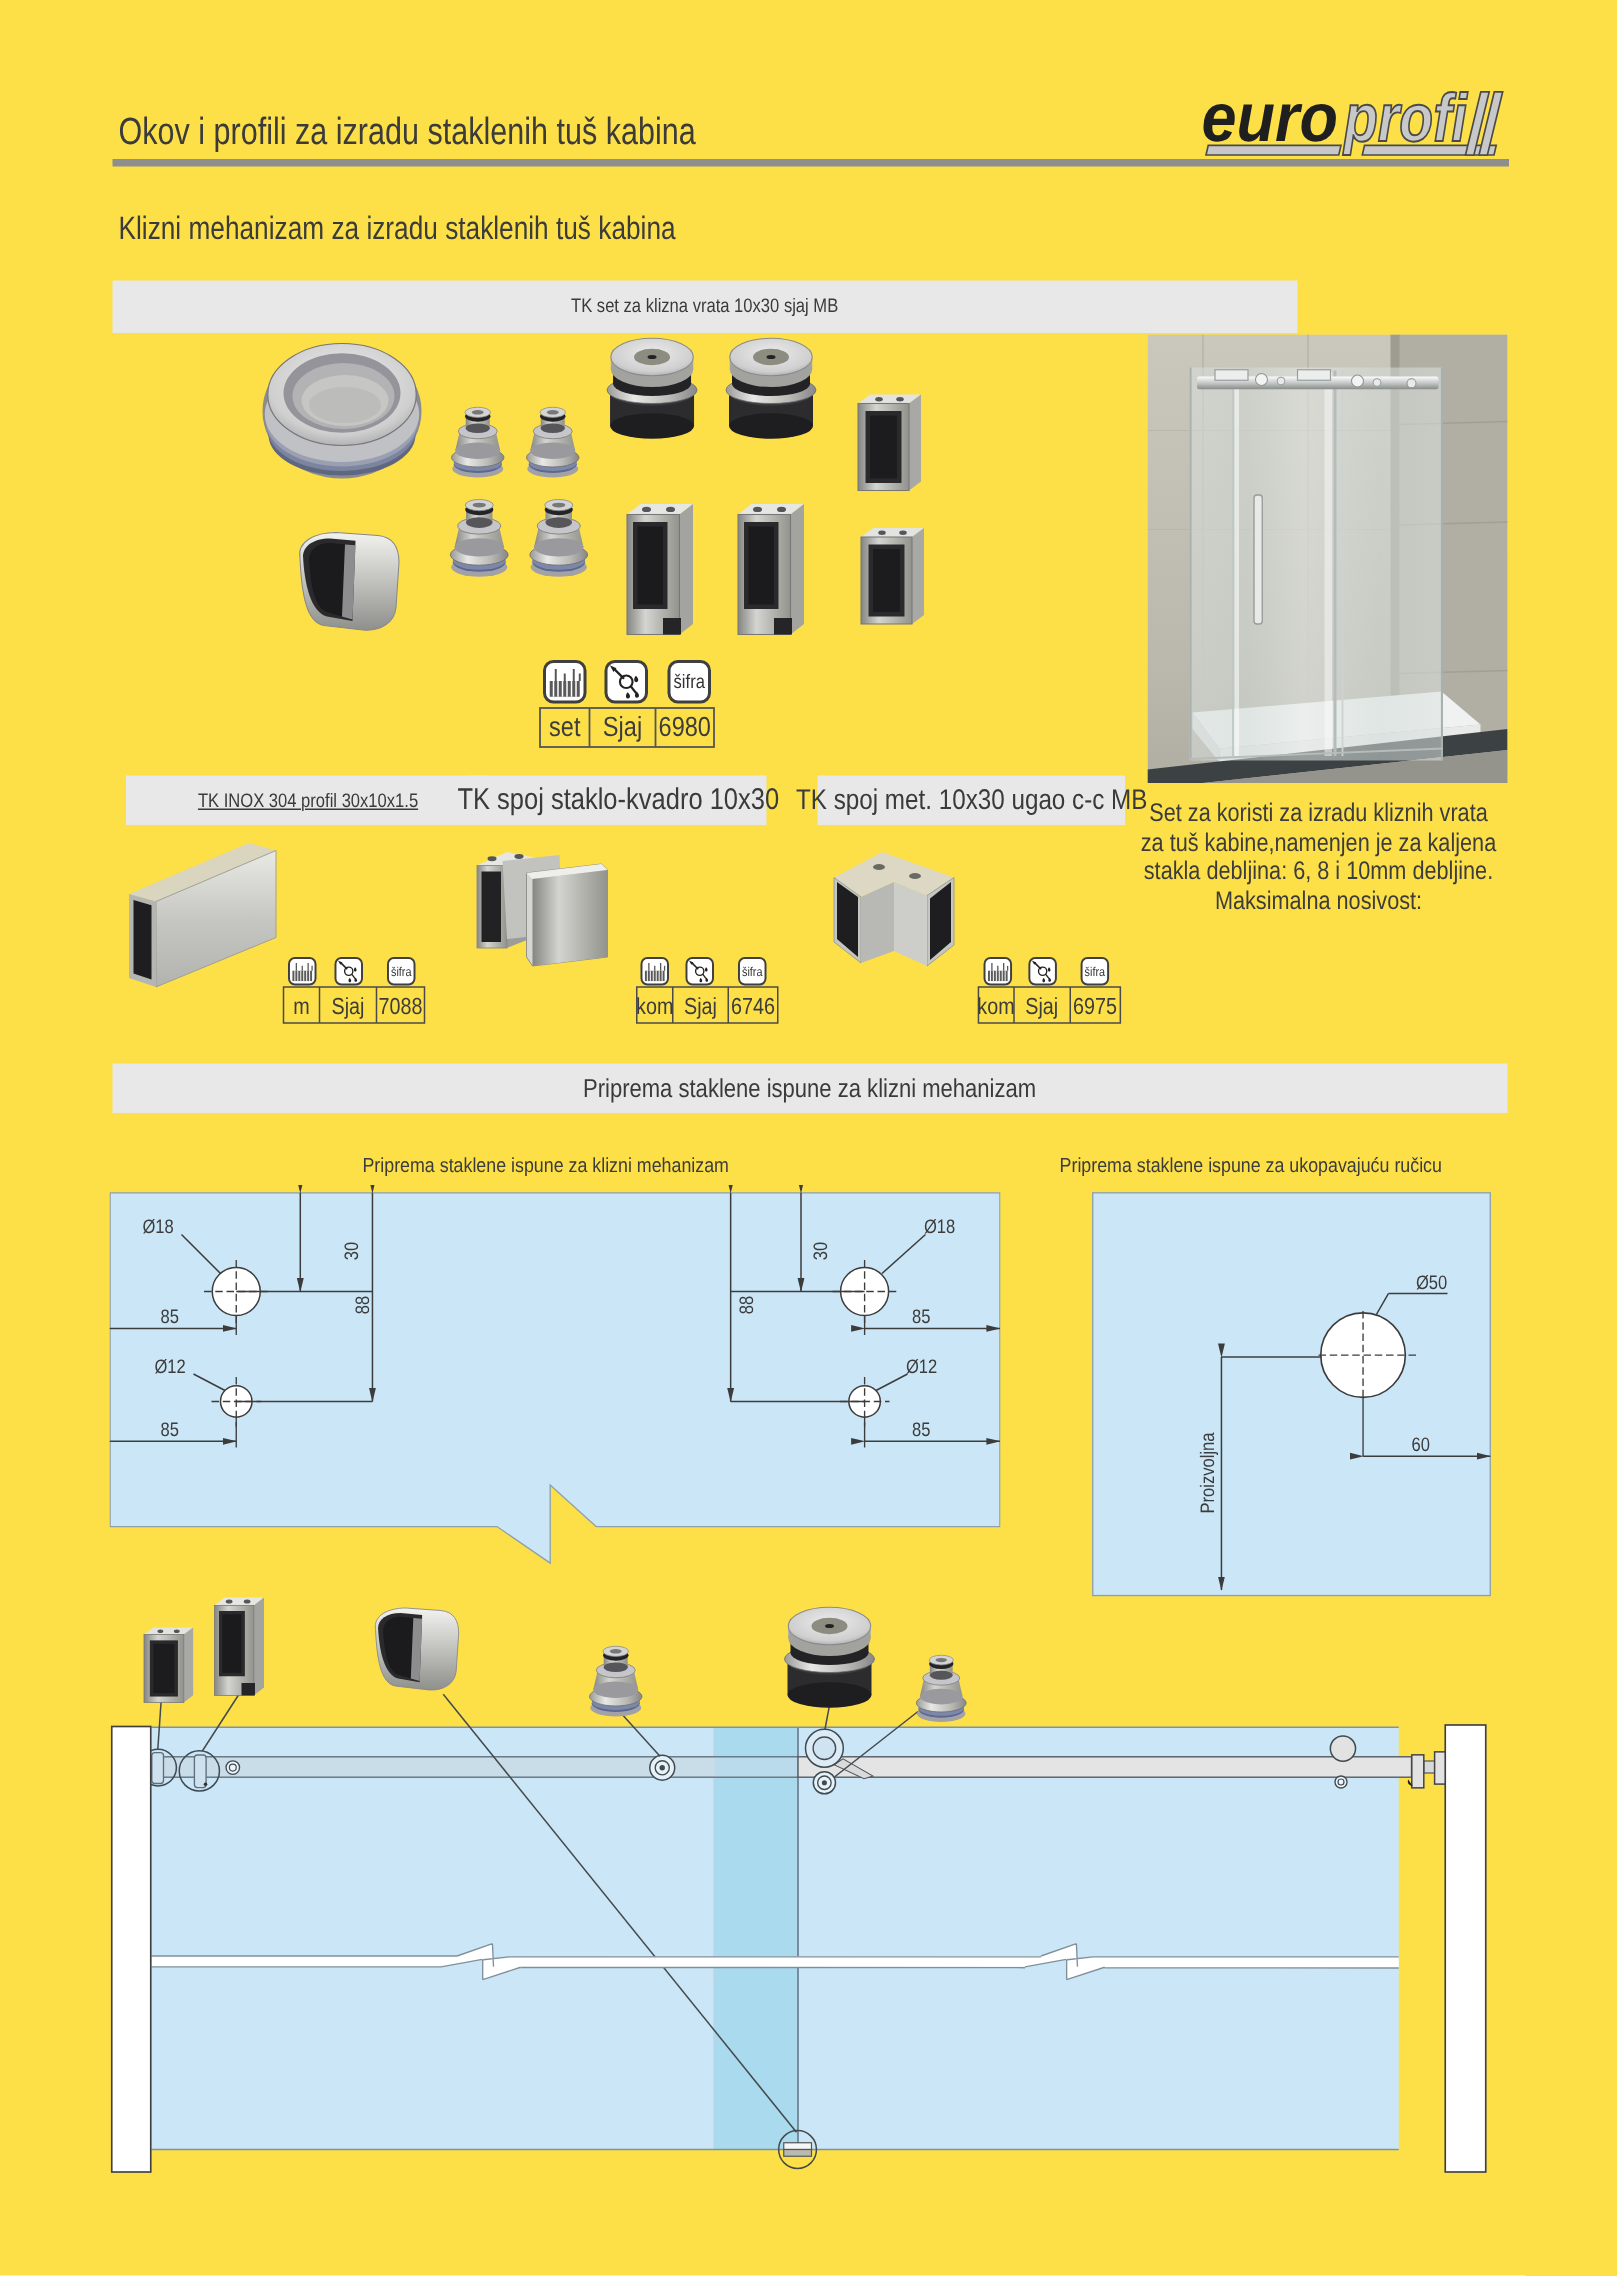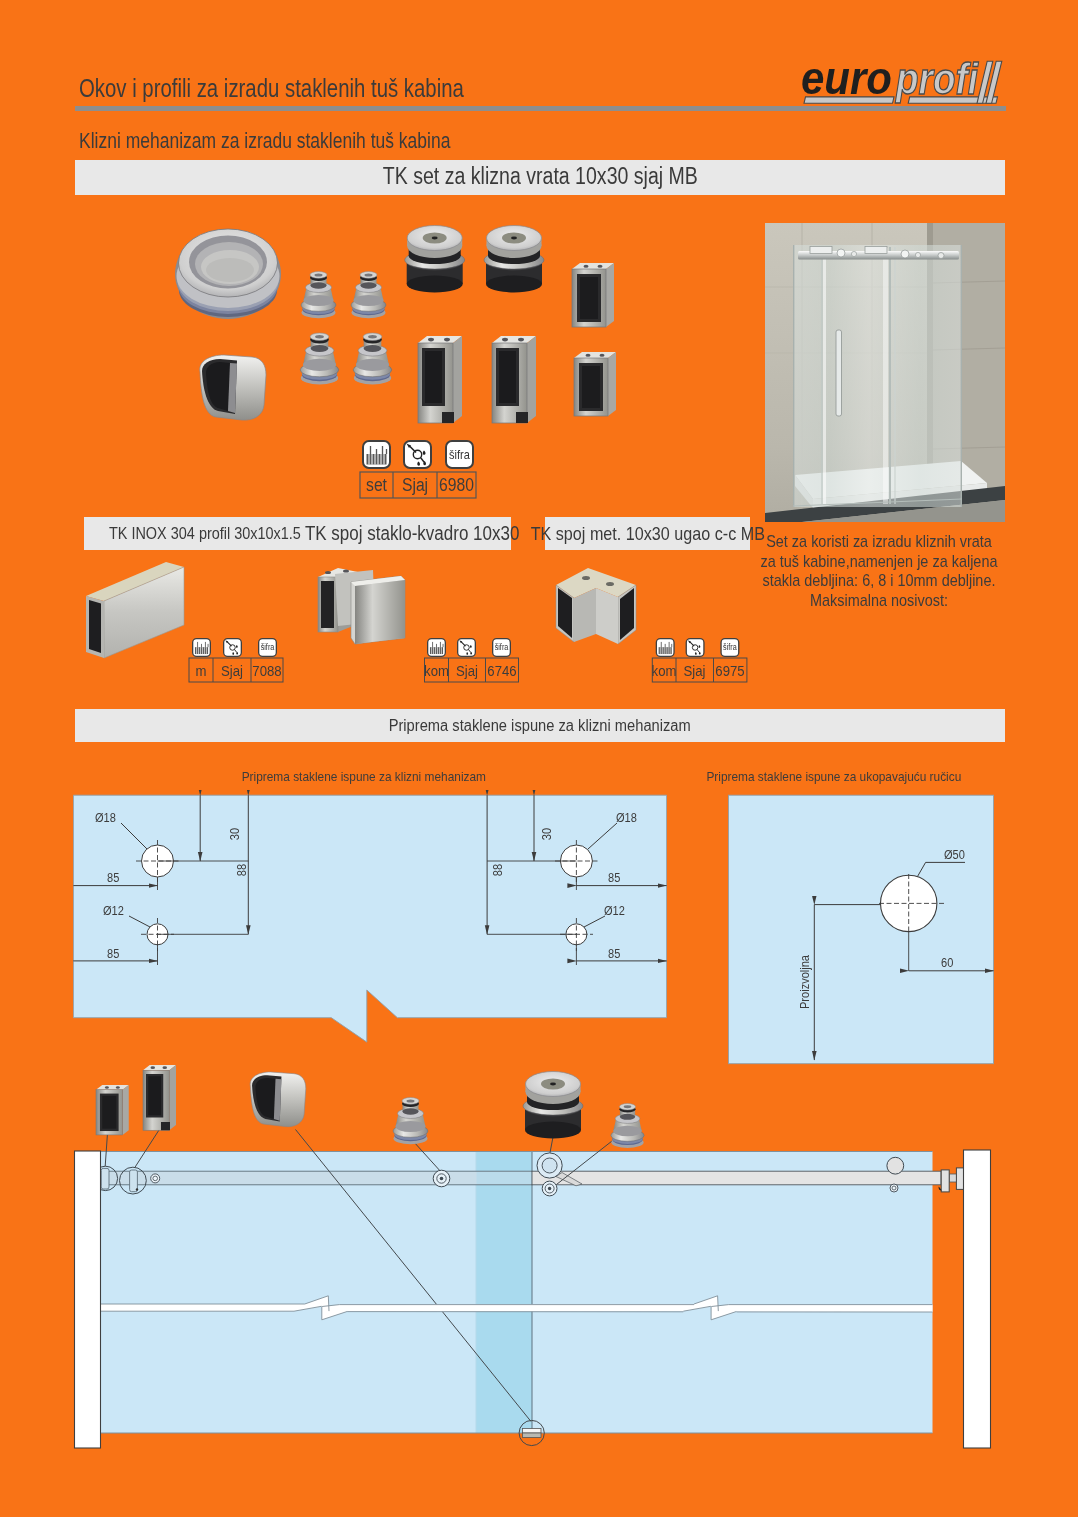--- a/index.html
+++ b/index.html
@@ -1,39 +1,39 @@
 <!DOCTYPE html>
 <html><head>
 <meta charset="utf-8">
 <style>
 html,body{margin:0;padding:0;background:#fff;}
-#page{position:relative;width:1078px;height:1517px;font-family:"Liberation Sans",sans-serif;background:#f97316;overflow:hidden;}
+#page{position:relative;width:1078px;height:1517px;font-family:"Liberation Sans",sans-serif;background:#fde047;overflow:hidden;}
 .abs{position:absolute;}
 .bar{position:absolute;background:#e8e8e8;color:#3a3a3a;display:flex;align-items:center;justify-content:center;}
 .cx{display:inline-block;transform:scaleX(0.85);transform-origin:center;white-space:nowrap;}
 .cxl{display:inline-block;transform:scaleX(0.85);transform-origin:left center;white-space:nowrap;}
 </style>
 </head>
 <body>
 <div id="page">
 
 <div class="abs" style="left:79px;top:74px;font-size:25.3px;line-height:28px;color:#3b3b3b;"><span class="cxl" style="transform:scaleX(0.805);">Okov i profili za izradu staklenih tuš kabina</span></div>
 <div class="abs" style="left:75px;top:105.5px;width:931px;height:5.5px;background:#8e8e8e;"></div>
-<div class="abs" style="left:79px;top:129px;font-size:21.6px;line-height:24px;color:#3b3b3b;"><span class="cxl" style="transform:scaleX(0.81);">Klizni mehanizam za izradu staklenih tuš kabina</span></div>
+<div class="abs" style="left:79px;top:140px;font-size:21.6px;line-height:24px;color:#3b3b3b;"><span class="cxl" style="transform:scaleX(0.81);">Klizni mehanizam za izradu staklenih tuš kabina</span></div>
 
 <svg class="abs" style="left:793px;top:52px;" width="220" height="58" viewBox="0 0 220 58">
   <polygon points="12.5,44.9 101,44.9 99.5,51.3 11,51.3" fill="#c8c8c8" stroke="#4a4a4a" stroke-width="1.1"></polygon>
   <polygon points="116.7,44.9 204.5,44.9 203,51.3 115.2,51.3" fill="#c8c8c8" stroke="#4a4a4a" stroke-width="1.1"></polygon>
   <polygon points="194.2,9.2 199.8,9.2 189.6,51.3 184,51.3" fill="#c8c8c8" stroke="#4a4a4a" stroke-width="1.1"></polygon>
   <polygon points="203.2,9.2 208.8,9.2 198.6,51.3 193,51.3" fill="#c8c8c8" stroke="#4a4a4a" stroke-width="1.1"></polygon>
   <text x="8" y="41.9" font-size="46" font-weight="bold" font-style="italic" fill="#1f1f1f" textLength="91" lengthAdjust="spacingAndGlyphs">euro</text>
   <text x="103" y="41.9" font-size="45" font-weight="bold" font-style="italic" fill="#c8c8c8" stroke="#4a4a4a" stroke-width="1.3" textLength="82" lengthAdjust="spacingAndGlyphs">profi</text>
 </svg>
 
-<div class="bar" style="left:75px;top:160px;width:930px;height:35px;font-size:23px;">
+<div class="bar" style="left:75px;top:187px;width:790px;height:35px;font-size:13px;">
       <span class="cx" style="position:relative;top:-1.5px;">TK set za klizna vrata 10x30 sjaj MB</span>
     </div>
 
 <svg class="abs" style="left:160px;top:220px;" width="500" height="212" viewBox="160 220 500 212">
 <defs>
   <linearGradient id="met1" x1="0" y1="0" x2="0" y2="1">
     <stop offset="0" stop-color="#f2f2f0"></stop>
           <stop offset="0.45" stop-color="#c6c6c2"></stop>
           <stop offset="1" stop-color="#8f8f8b"></stop>
   </linearGradient>
@@ -191,21 +191,21 @@
   <rect x="100" y="23.5" width="22" height="7" fill="#eceeed" stroke="#989e9c" stroke-width="0.8"></rect>
   <circle cx="76" cy="30" r="4" fill="#f2f4f3" stroke="#8f9593" stroke-width="0.7"></circle>
   <circle cx="89" cy="31" r="2.6" fill="#e8eae9" stroke="#8f9593" stroke-width="0.6"></circle>
   <circle cx="140" cy="31" r="4" fill="#f2f4f3" stroke="#8f9593" stroke-width="0.7"></circle>
   <circle cx="153" cy="32" r="2.6" fill="#e8eae9" stroke="#8f9593" stroke-width="0.6"></circle>
   <circle cx="176" cy="32.5" r="3" fill="#e8eae9" stroke="#8f9593" stroke-width="0.7"></circle>
 
   <rect x="71" y="107" width="5.5" height="86" fill="#e6eae9" stroke="#969c9a" stroke-width="0.9" rx="2"></rect>
 </svg>
 
-<div class="bar" style="left:84px;top:517px;width:242px;height:33px;font-size:17px;">
+<div class="bar" style="left:84px;top:517px;width:242px;height:33px;font-size:13px;text-decoration:underline;">
       <span class="cx">TK INOX 304 profil 30x10x1.5</span>
     </div>
 <div class="bar" style="left:313px;top:517px;width:198px;height:33px;font-size:20px;">
       <span class="cx">TK spoj staklo-kvadro 10x30</span>
     </div>
 <div class="bar" style="left:545px;top:517px;width:205px;height:33px;font-size:19px;">
       <span class="cx">TK spoj met. 10x30 ugao c-c MB</span>
     </div>
 
 <svg class="abs" style="left:84px;top:555px;" width="145" height="110" viewBox="0 0 145 110">

